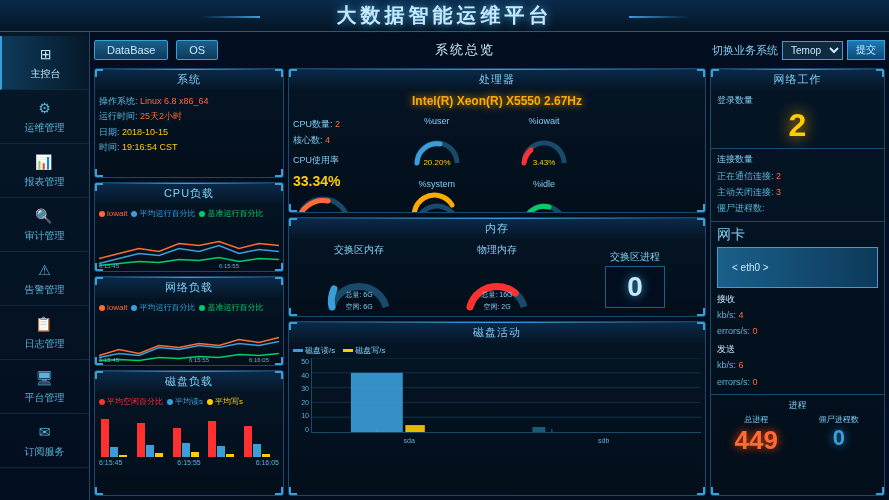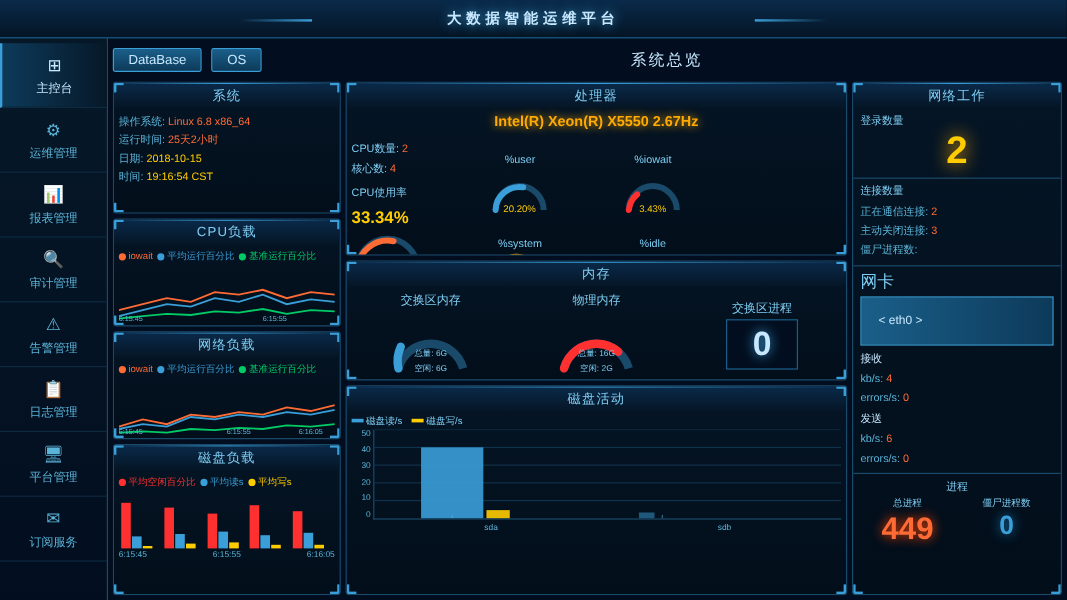--- a/index.html
+++ b/index.html
@@ -18,21 +18,21 @@
       width: 100%;
       height: 32px;
       display: flex;
       align-items: center;
       justify-content: center;
       background: linear-gradient(180deg, #0a2a4a 0%, #041525 100%);
       border-bottom: 1px solid #1a5f8a;
       position: relative;
     }
     .title-bar h1 {
-      font-size: 12px;
+      font-size: 20px;
       color: #c8e8ff;
       letter-spacing: 4px;
       font-weight: bold;
       text-shadow: 0 0 10px #3a9fd8;
     }
     .title-bar-decoration {
       position: absolute;
       width: 60px;
       height: 2px;
       background: linear-gradient(90deg, transparent, #3a9fd8);
@@ -204,23 +204,22 @@
     .proc-metrics {
       display: flex;
       gap: 4px;
     }
     .proc-left { width: 90px; font-size: 9px; line-height: 1.8; }
     .proc-left span { color: #7ecef4; }
     .proc-left .val { color: #ff6b35; }
     .gauges-grid {
       display: grid;
       grid-template-columns: 1fr 1fr 1fr;
-      gap: 18px;
+      gap: 8px;
       flex: 1;
-      margin-top: 12px;
     }
     .gauge-item {
       display: flex;
       flex-direction: column;
       align-items: center;
     }
     .gauge-label { font-size: 9px; color: #7ecef4; margin-bottom: 2px; }
 
     
     .mem-row {
@@ -320,20 +319,27 @@
       <div class="sidebar-label">订阅服务</div>
     </div>
   </div>
 
   <div class="content-area">
 
     <div class="top-bar">
       <button class="tab-btn">DataBase</button>
       <button class="tab-btn">OS</button>
       <div class="page-title">系统总览</div>
+      <div class="switch-system">
+        <span>切换业务系统</span>
+        <select class="switch-select">
+          <option>Temop</option>
+        </select>
+        <button class="submit-btn">提交</button>
+      </div>
     </div>
 
     <div class="three-col">
 
       <div class="left-col">
 
         <div class="panel" style="height:110px;">
           <div class="corner-tl"></div>
             <div class="corner-tr"></div>
             <div class="corner-bl"></div>

